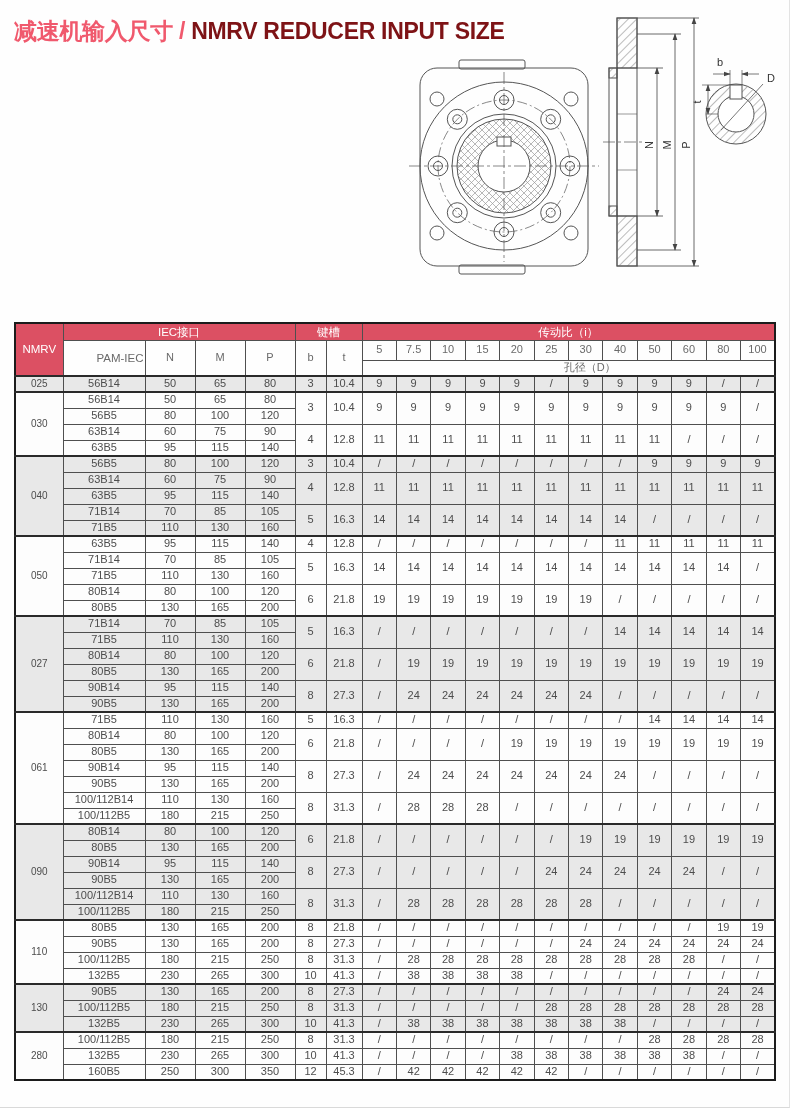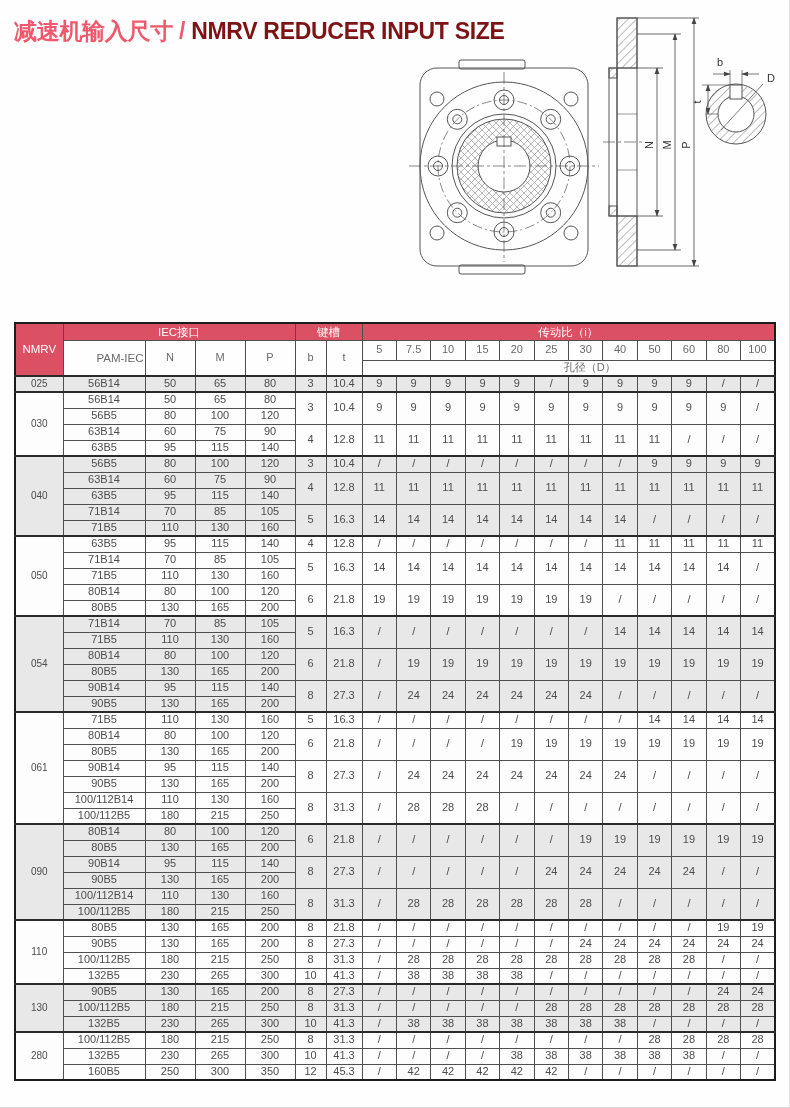--- a/index.html
+++ b/index.html
@@ -425,21 +425,21 @@
           <td class="num-cell" rowspan="2">/</td>
           <td class="num-cell" rowspan="2">/</td>
         </tr>
         <tr class="g-white">
           <td class="pam-cell">80B5</td>
           <td class="num-cell">130</td>
           <td class="num-cell">165</td>
           <td class="num-cell">200</td>
         </tr>
         <tr class="g-gray group-start">
-          <td class="nmrv-cell" rowspan="6">054</td>
+          <td class="nmrv-cell" rowspan="6">027</td>
           <td class="pam-cell">71B14</td>
           <td class="num-cell">70</td>
           <td class="num-cell">85</td>
           <td class="num-cell">105</td>
           <td class="num-cell" rowspan="2">5</td>
           <td class="num-cell" rowspan="2">16.3</td>
           <td class="num-cell" rowspan="2">/</td>
           <td class="num-cell" rowspan="2">/</td>
           <td class="num-cell" rowspan="2">/</td>
           <td class="num-cell" rowspan="2">/</td>

